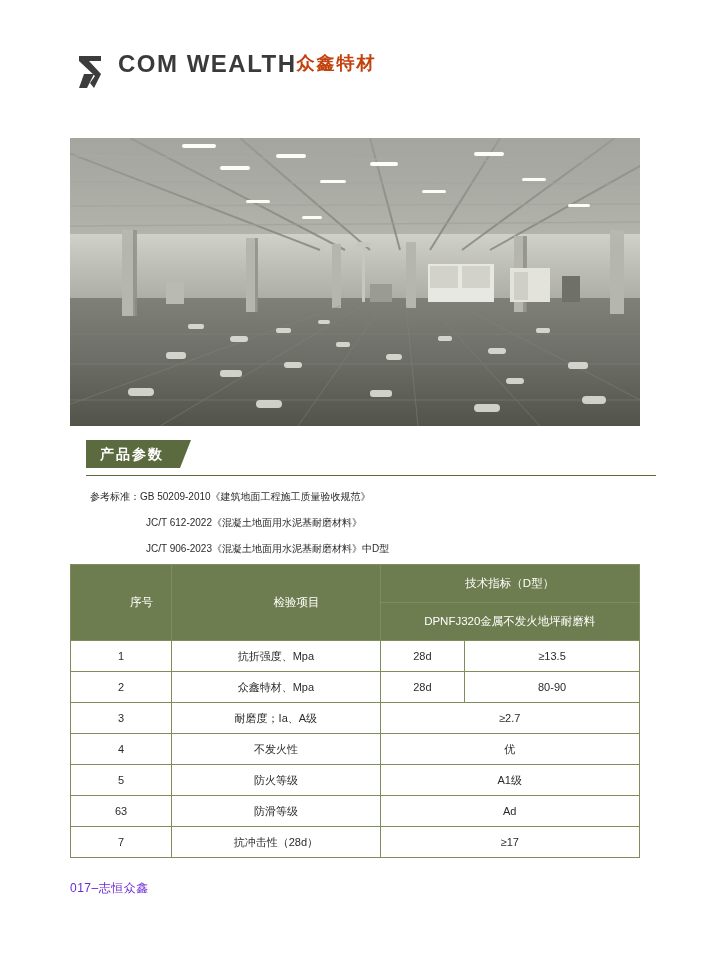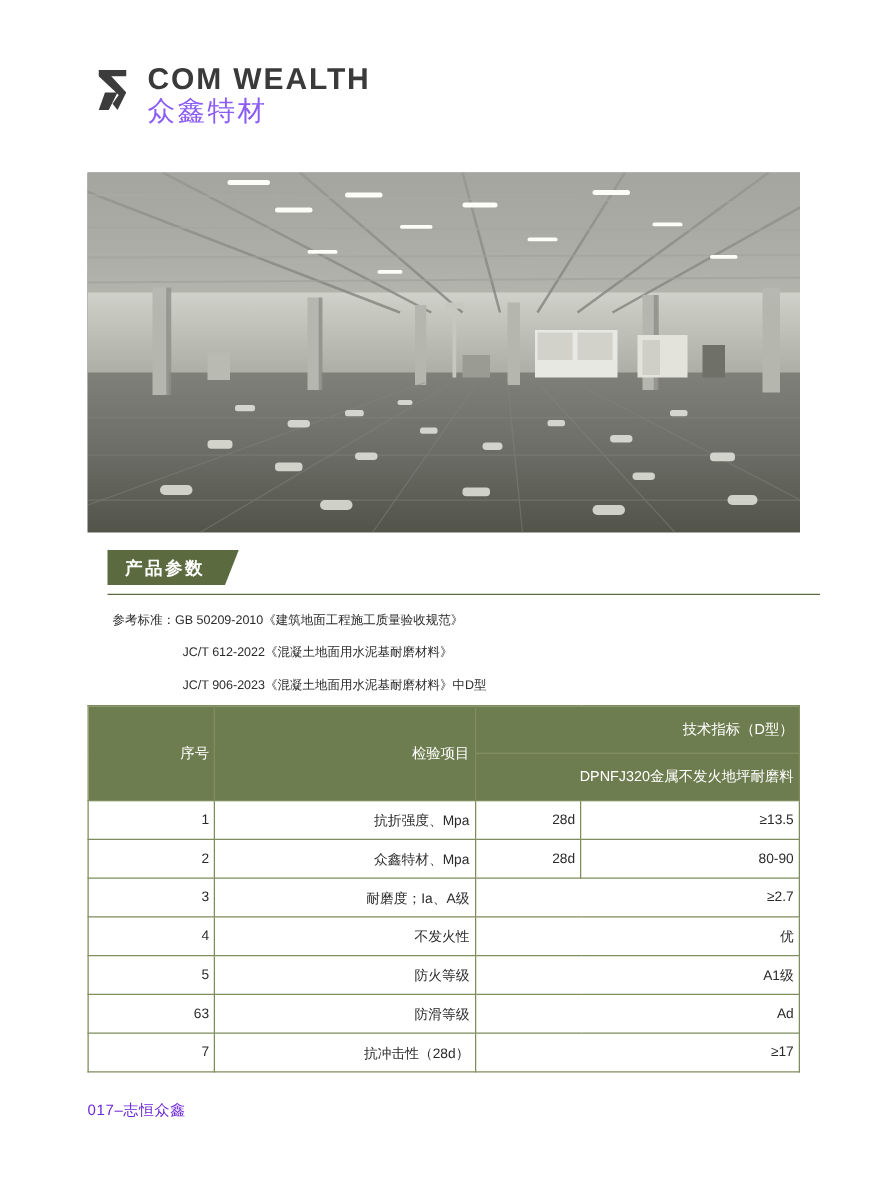--- a/index.html
+++ b/index.html
@@ -39,37 +39,37 @@
     margin-right: 6px;
   }
   .logo-mark .bolt {
     position: absolute;
     left: 0; top: 2px;
     width: 40px; height: 40px;
     color: #3c3c3c;
   }
   .logo-text {
     display: flex;
-    flex-direction: column;
+    flex-direction: row;
     justify-content: flex-start;
     padding-top: 1px;
   }
   .logo-en {
     font-family: "Liberation Sans", sans-serif;
     font-weight: bold;
     font-size: 24px;
     letter-spacing: 1.5px;
     color: #3a3a3a;
     line-height: 26px;
   }
   .logo-cn {
-    font-size: 22px;
-    font-weight: normal;
+    font-size: 18px;
+    font-weight: bold;
     letter-spacing: 2px;
-    color: #8b5cf6;
+    color: #c2410c;
     line-height: 20px;
     margin-top: 2px;
   }
 
   
   .hero {
     position: absolute;
     left: 70px;
     top: 138px;
     width: 570px;
@@ -136,21 +136,21 @@
     width: 570px;
   }
   table.spec {
     width: 570px;
     border-collapse: collapse;
     font-size: 11px;
     color: #2b2b2b;
   }
   table.spec th, table.spec td {
     border: 1px solid #7f8c5c;
-    text-align: right;
+    text-align: center;
     vertical-align: middle;
   }
   table.spec thead th {
     background: #6e7d4f;
     color: #ffffff;
     font-weight: normal;
     font-size: 11.5px;
     padding: 8px 4px;
   }
   table.spec thead th.tall { height: 76px; padding-left: 45px; }

